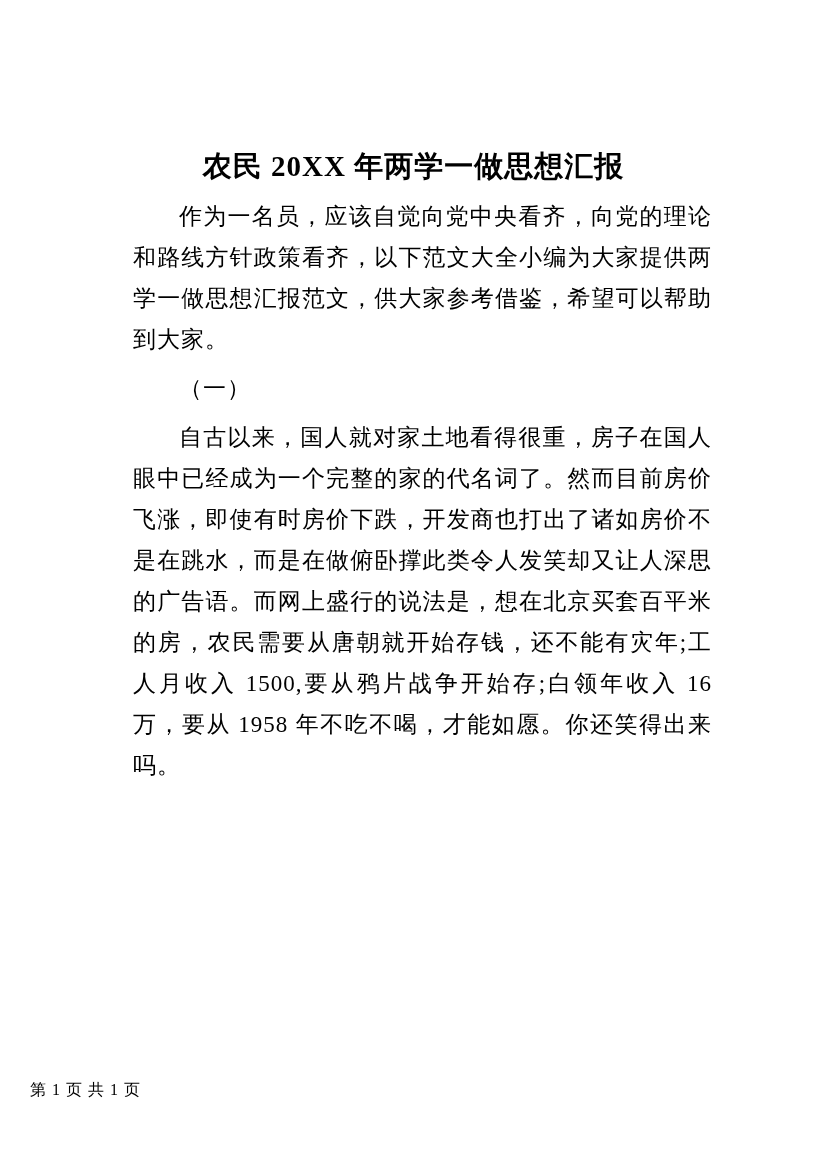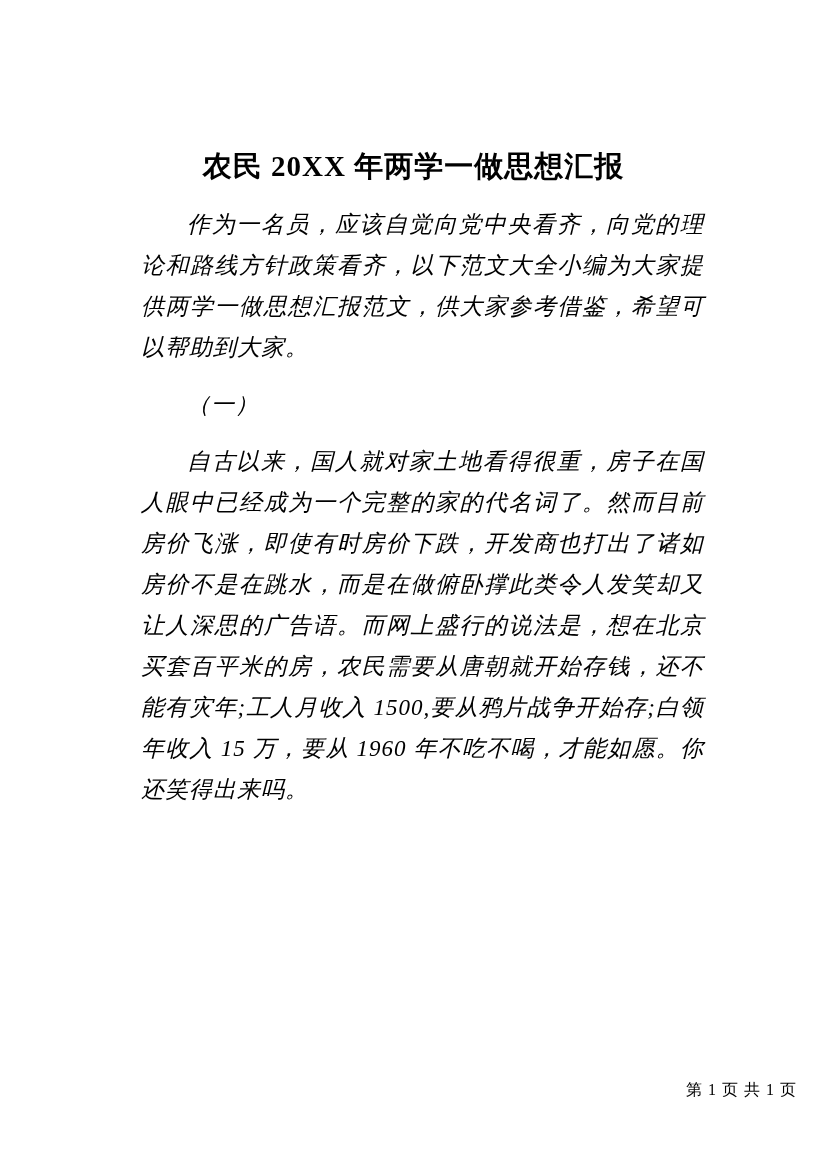--- a/index.html
+++ b/index.html
@@ -24,49 +24,48 @@
     text-align: center;
     font-size: 29px;
     font-weight: bold;
     line-height: 40px;
     letter-spacing: 1px;
   }
   .doc-body {
     padding: 2px 77px 0 95px;
   }
   .doc-body p {
-    margin: 16px;
+    margin: 8px;
     font-size: 23px;
     line-height: 41px;
     letter-spacing: 1px;
     text-align: justify;
     text-justify: inter-ideograph;
     text-indent: 2em;
     word-break: break-all;
-    font-style: italic;
   }
   .page-footer {
     position: absolute;
     left: 0;
     right: 0;
     bottom: 70px;
-    text-align: right;
+    text-align: left;
     font-size: 16px;
     line-height: 20px;
     letter-spacing: 1px;
   }
 </style>
 </head>
 <body>
 
 <div class="page">
 
   <h1 class="doc-title">农民 20XX 年两学一做思想汇报</h1>
 
   <div class="doc-body">
     <p>作为一名员，应该自觉向党中央看齐，向党的理论和路线方针政策看齐，以下范文大全小编为大家提供两学一做思想汇报范文，供大家参考借鉴，希望可以帮助到大家。</p>
     <p>（一）</p>
-    <p>自古以来，国人就对家土地看得很重，房子在国人眼中已经成为一个完整的家的代名词了。然而目前房价飞涨，即使有时房价下跌，开发商也打出了诸如房价不是在跳水，而是在做俯卧撑此类令人发笑却又让人深思的广告语。而网上盛行的说法是，想在北京买套百平米的房，农民需要从唐朝就开始存钱，还不能有灾年;工人月收入 1500,要从鸦片战争开始存;白领年收入 15 万，要从 1960 年不吃不喝，才能如愿。你还笑得出来吗。</p>
+    <p>自古以来，国人就对家土地看得很重，房子在国人眼中已经成为一个完整的家的代名词了。然而目前房价飞涨，即使有时房价下跌，开发商也打出了诸如房价不是在跳水，而是在做俯卧撑此类令人发笑却又让人深思的广告语。而网上盛行的说法是，想在北京买套百平米的房，农民需要从唐朝就开始存钱，还不能有灾年;工人月收入 1500,要从鸦片战争开始存;白领年收入 16 万，要从 1958 年不吃不喝，才能如愿。你还笑得出来吗。</p>
   </div>
 
   <div class="page-footer">第 1 页 共 1 页</div>
 
 </div>
 
 </body></html>

